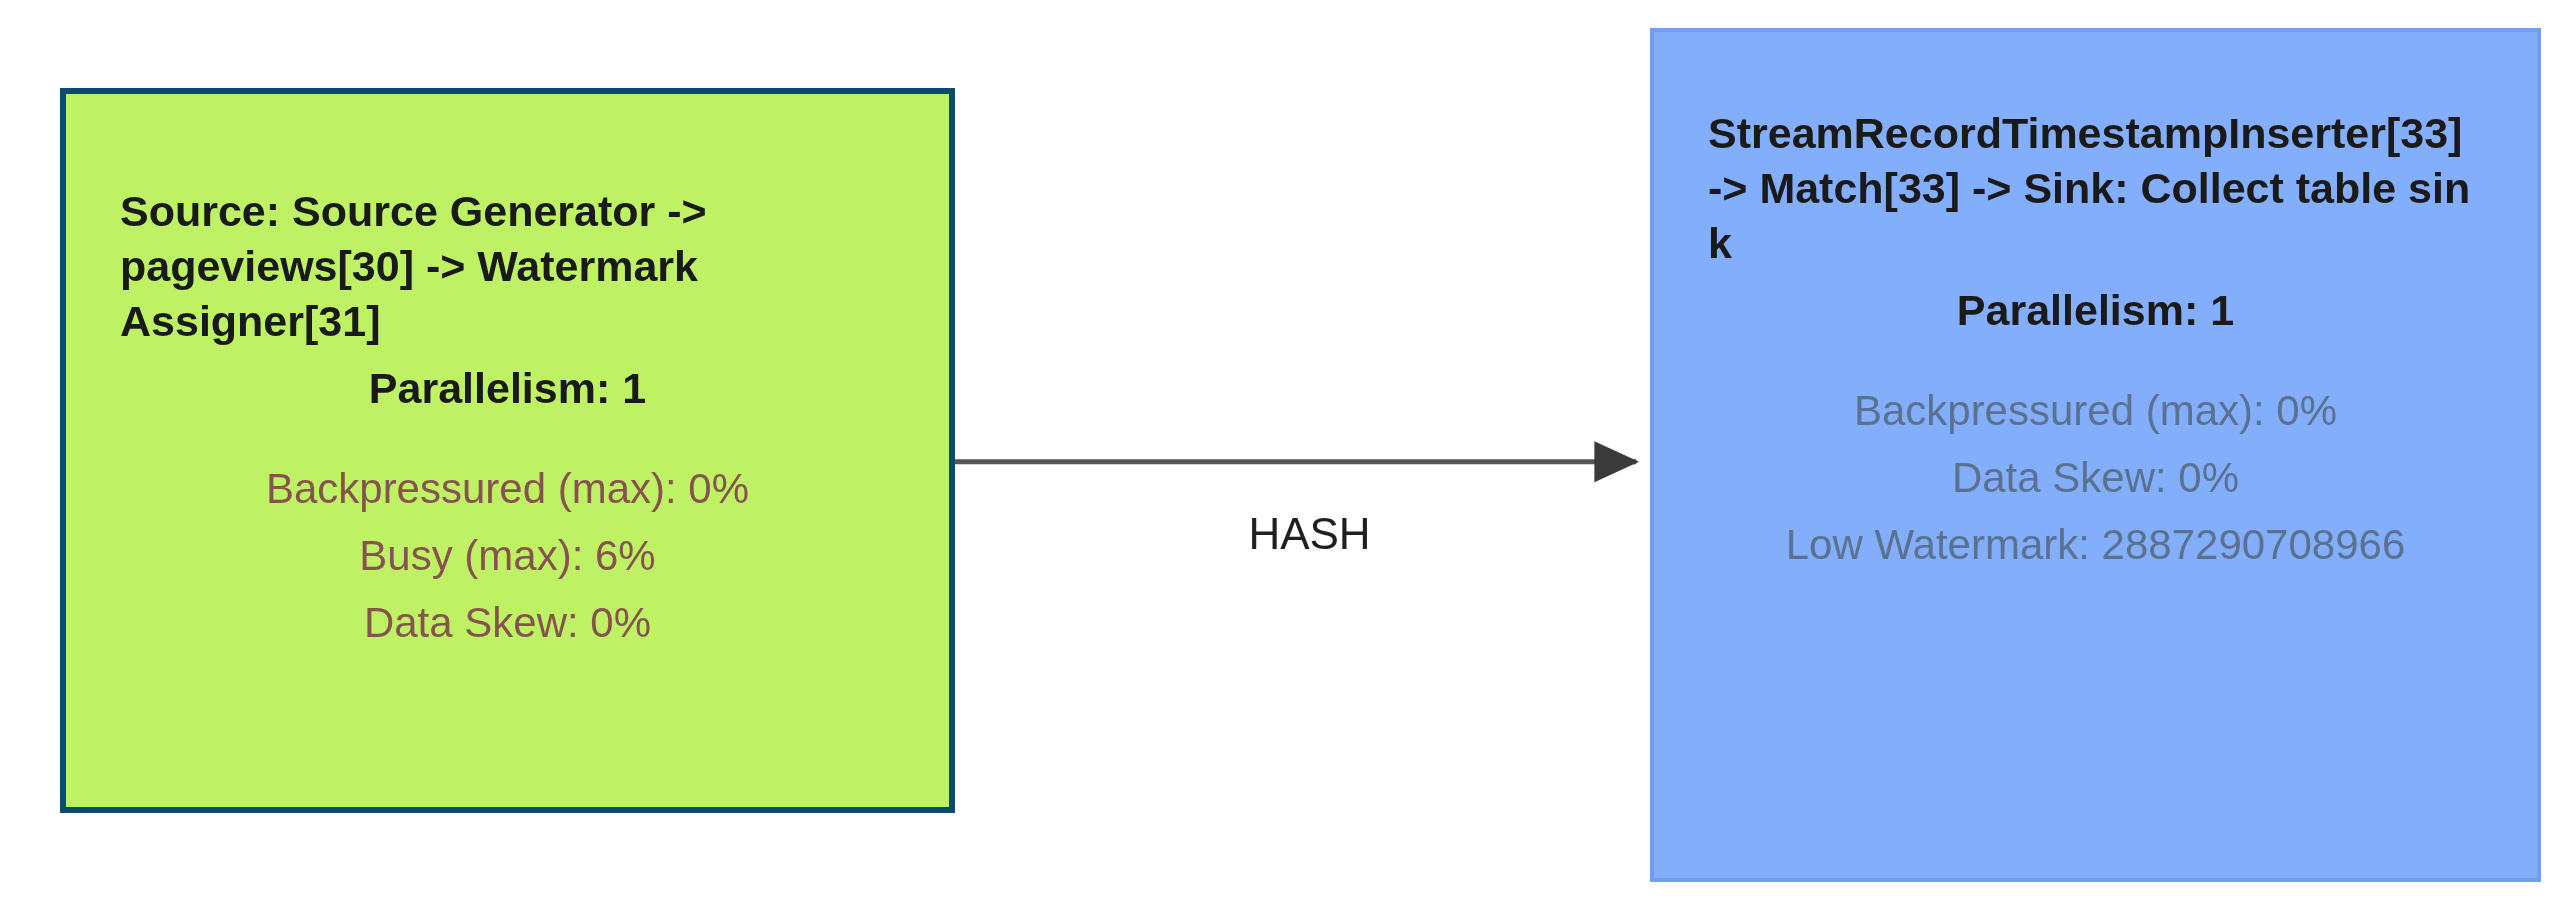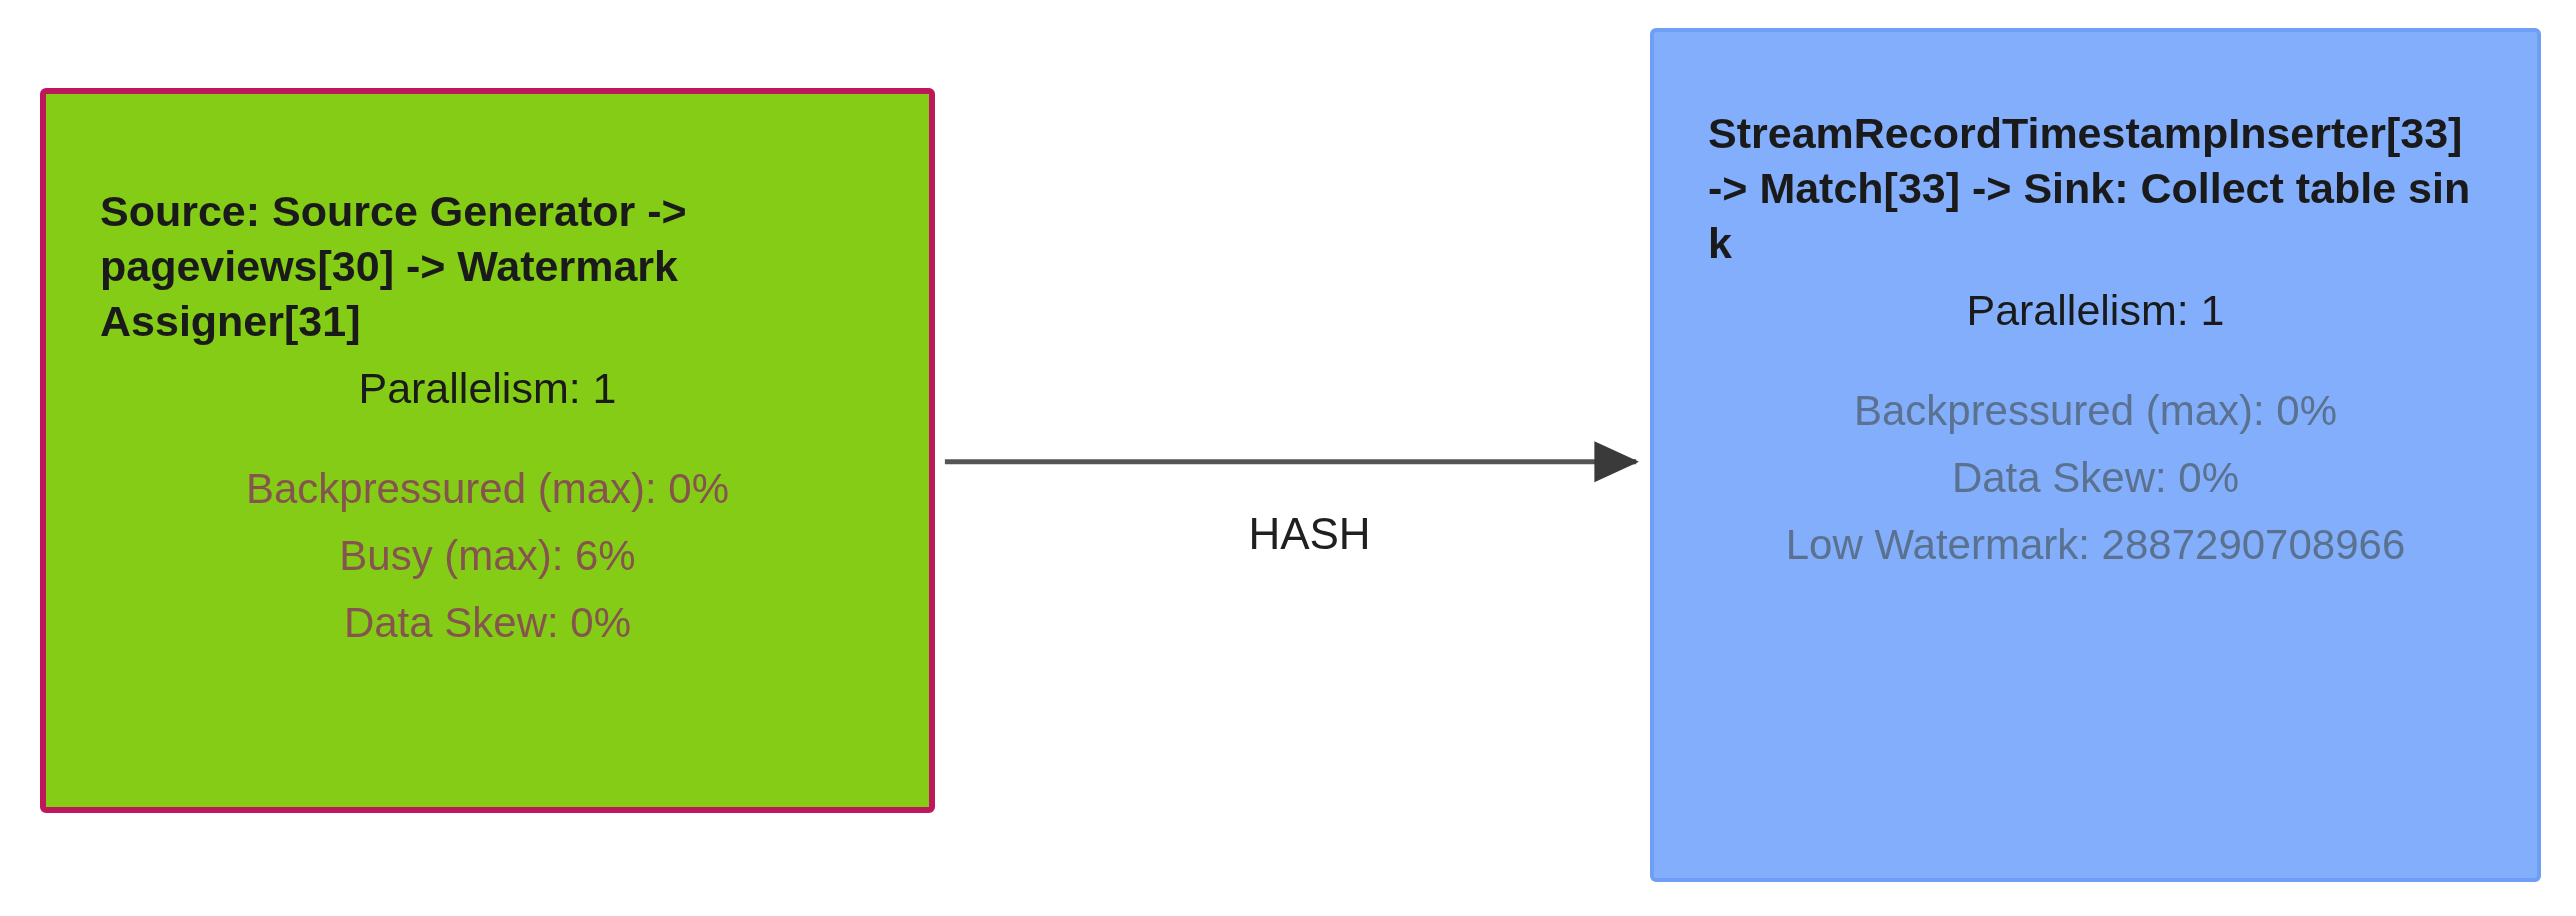--- a/index.html
+++ b/index.html
@@ -20,30 +20,29 @@
     inset: 0;
     width: 2576px;
     height: 916px;
   }
 
   
   .node {
     position: absolute;
     box-sizing: border-box;
     padding: 0;
-    border-radius: 6px;
   }
 
   #node-source {
-    left: 40px;
+    left: 60px;
     top: 88px;
     width: 895px;
     height: 725px;
-    background: #84cc16;
-    border: 6px solid #be185d;
+    background: #bef264;
+    border: 6px solid #0c4a6e;
   }
 
   #node-sink {
     left: 1650px;
     top: 28px;
     width: 891px;
     height: 854px;
     background: #83aefb;
     border: 4px solid #6f9ef5;
   }
@@ -68,21 +67,21 @@
     margin: 0;
   }
   #node-sink .node-title {
     word-break: break-all;
     overflow-wrap: anywhere;
   }
 
   .node-parallelism {
     font-size: 43px;
     line-height: 1.3;
-    font-weight: 400;
+    font-weight: 700;
     color: #1a1a1a;
     text-align: center;
     margin: 12px 0 0 0;
   }
 
   .metrics {
     margin: 46px 0 0 0;
     text-align: center;
   }
   .metric-line {

